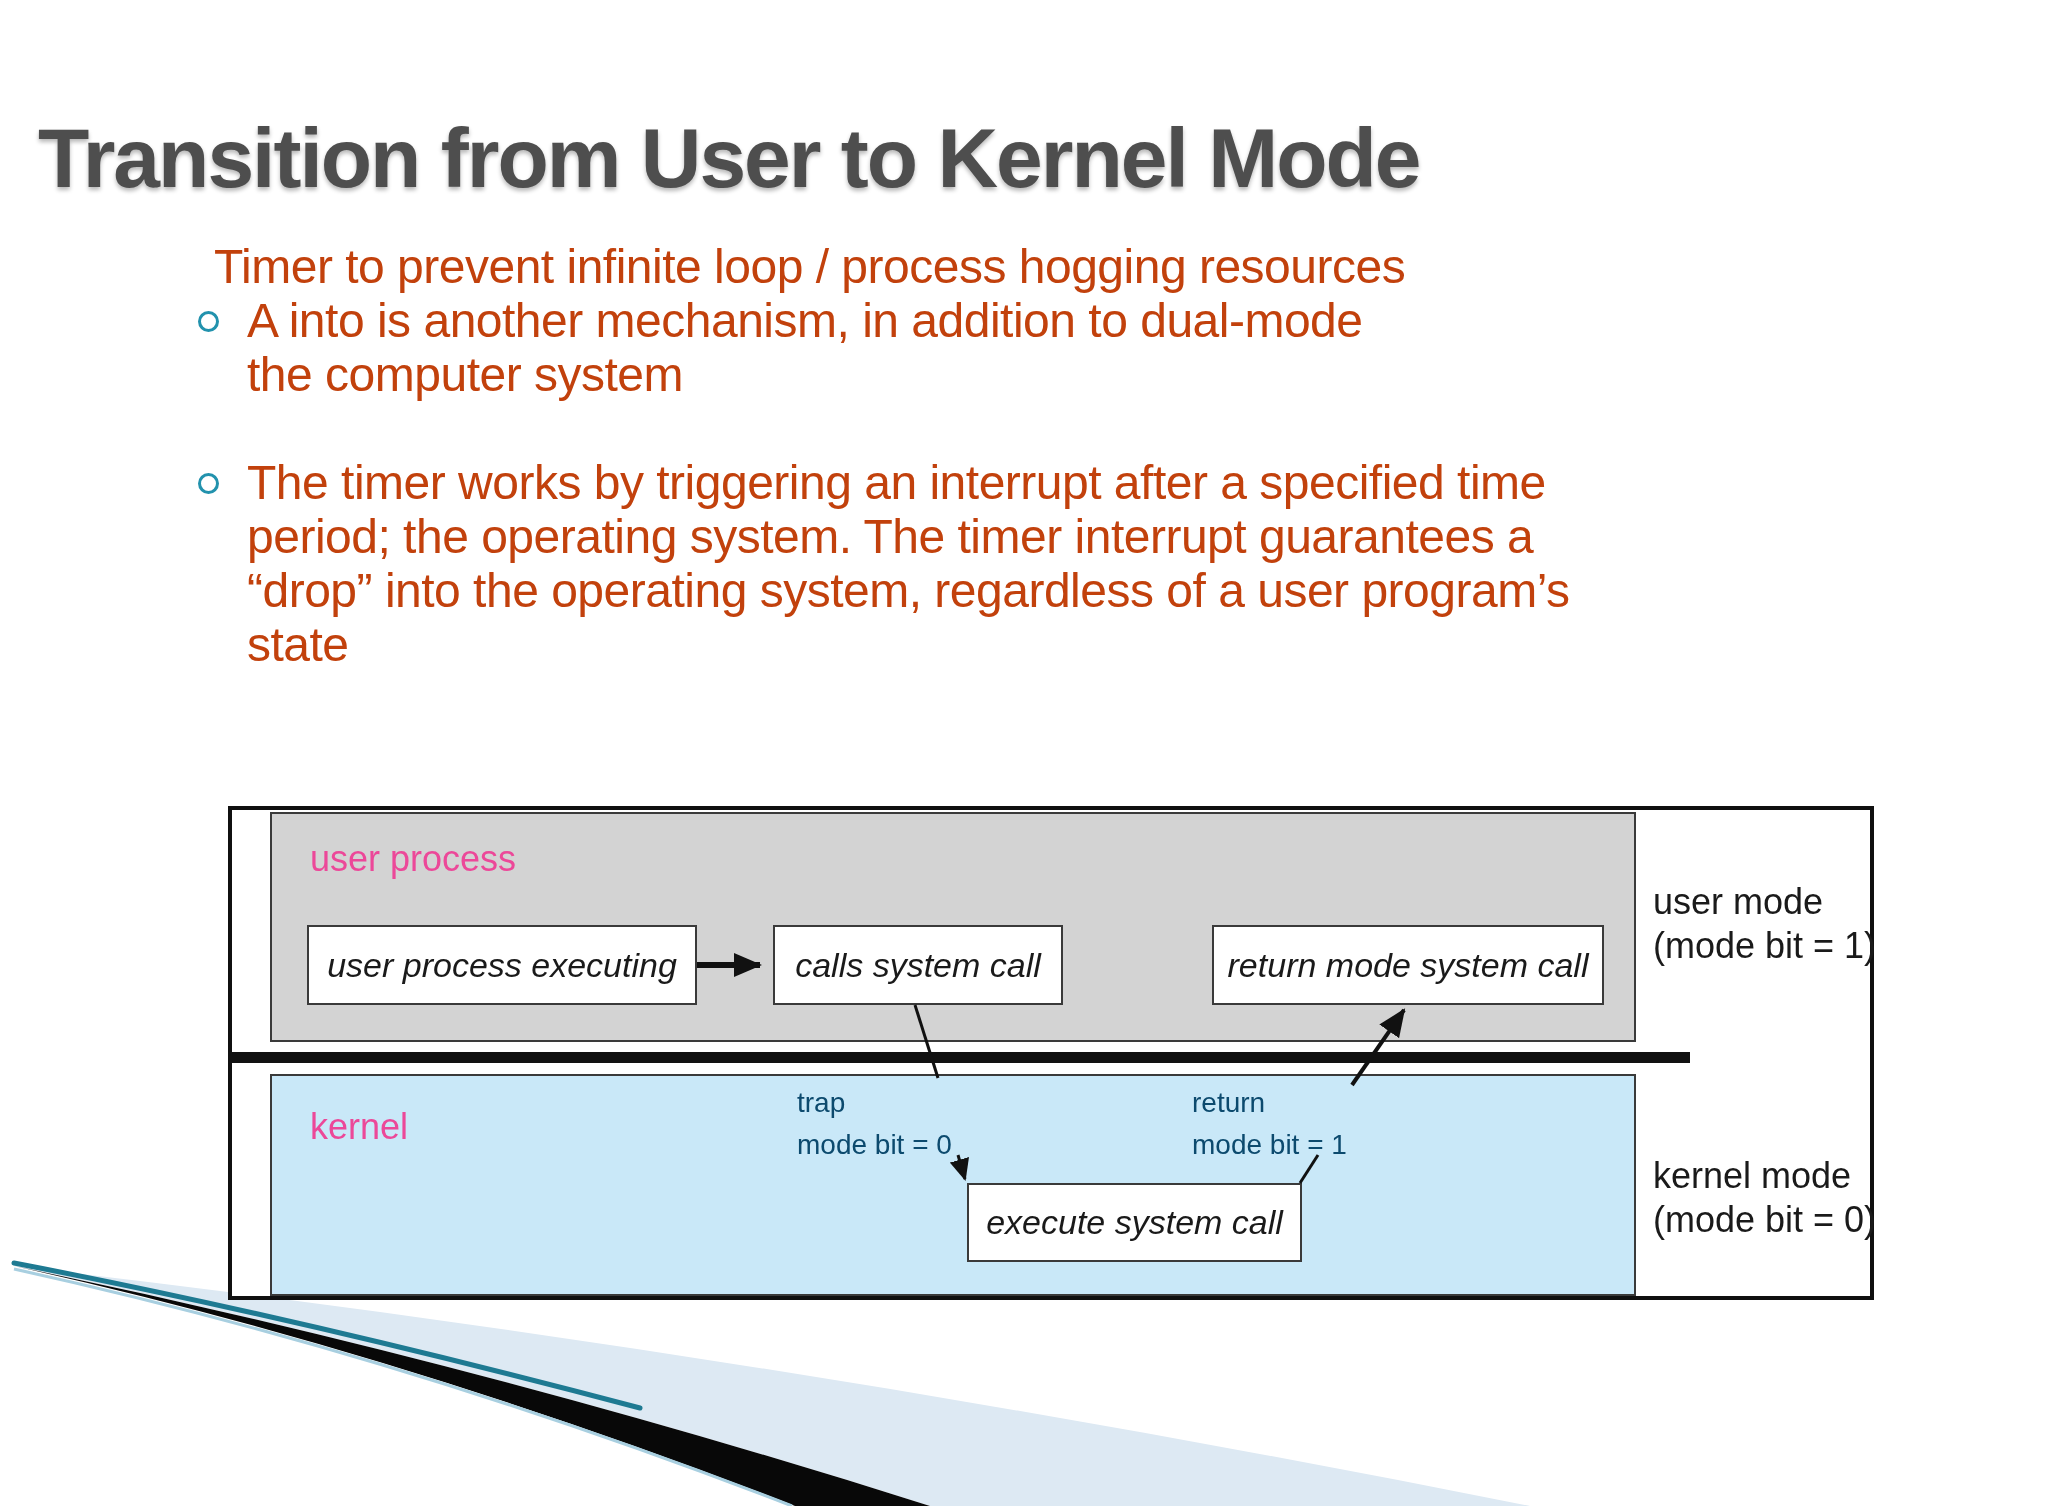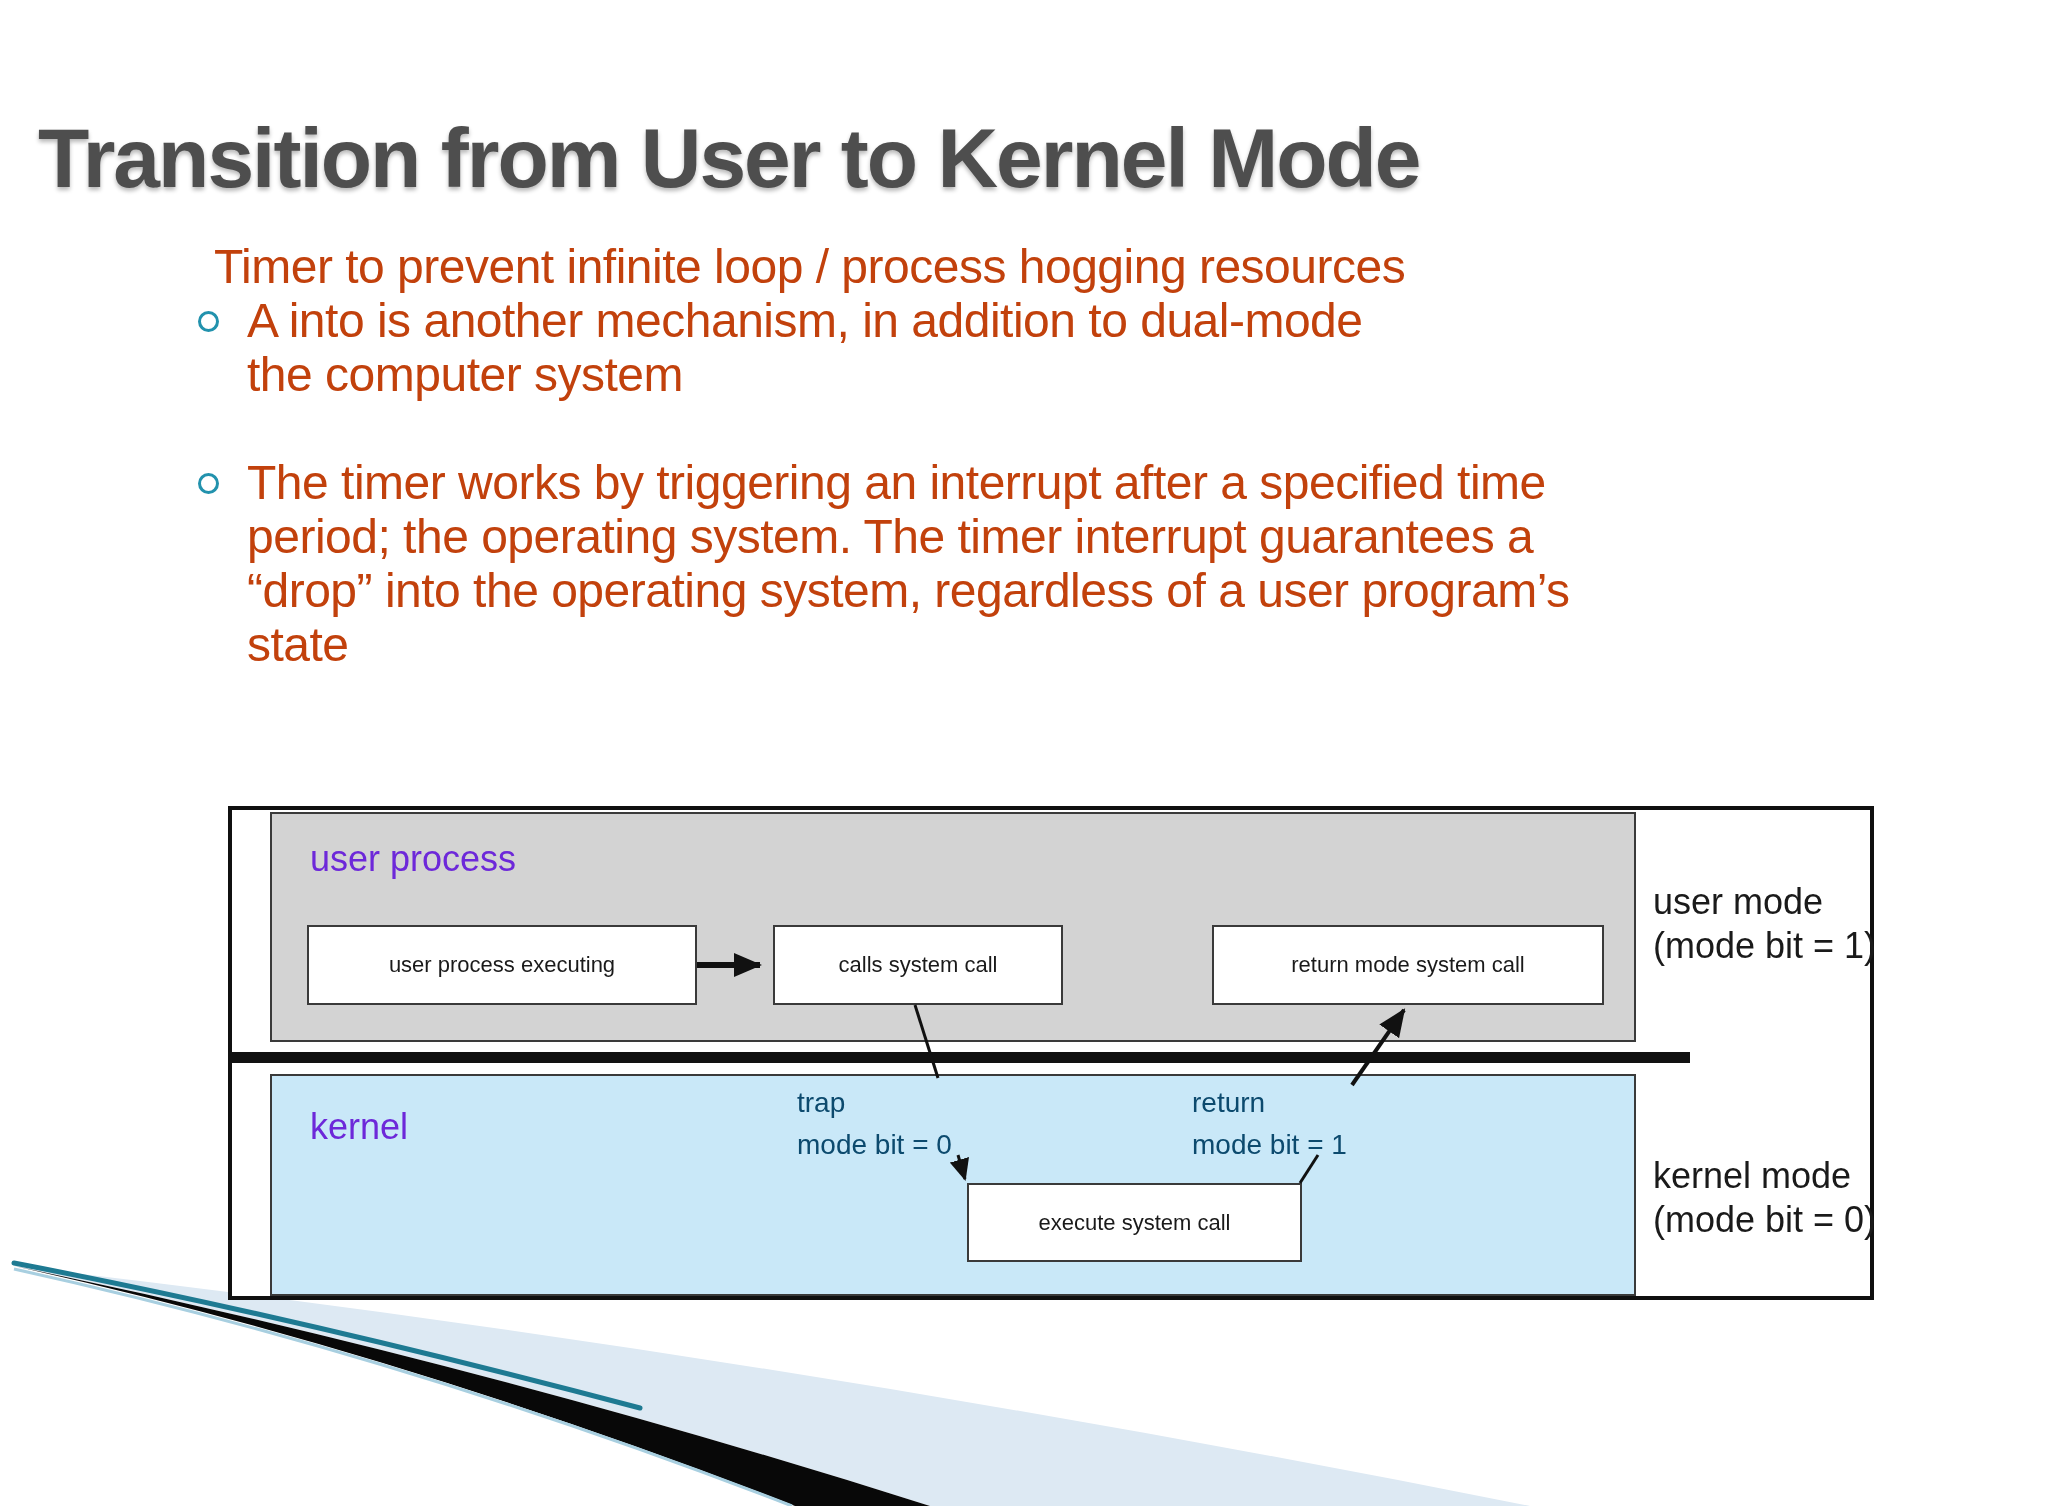--- a/index.html
+++ b/index.html
@@ -38,28 +38,28 @@
   }
   .diagram .abs { position:absolute; }
   .region-user {
     left:38px; top:2px; width:1366px; height:230px;
     background:#d3d3d3; border:2px solid #3a3a3a; box-sizing:border-box;
   }
   .region-kernel {
     left:38px; top:264px; width:1366px; height:222px;
     background:#c9e8f8; border:2px solid #3a3a3a; box-sizing:border-box;
   }
-  .region-label { font-size:36px; color:#6d28d9; white-space:nowrap; }
+  .region-label { font-size:36px; color:#ec4899; white-space:nowrap; }
   .lbl-user-process { left:78px; top:28px; }
   .lbl-kernel { left:78px; top:296px; }
 
   .dbox {
     background:#ffffff; border:2px solid #3a3a3a; box-sizing:border-box;
     display:flex; align-items:center; justify-content:center;
-    font-size:22px; color:#1a1a1a; white-space:nowrap;
+    font-size:34px; color:#1a1a1a; white-space:nowrap;font-style:italic;
   }
   .dbox-exec1 { left:75px;  top:115px; width:390px; height:80px; }
   .dbox-calls { left:541px; top:115px; width:290px; height:80px; }
   .dbox-return{ left:980px; top:115px; width:392px; height:80px; }
   .dbox-execsys{ left:735px; top:373px; width:335px; height:79px; }
 
   .separator {
     left:-4px; top:242px; width:1462px; height:11px; background:#111111;
   }
 

